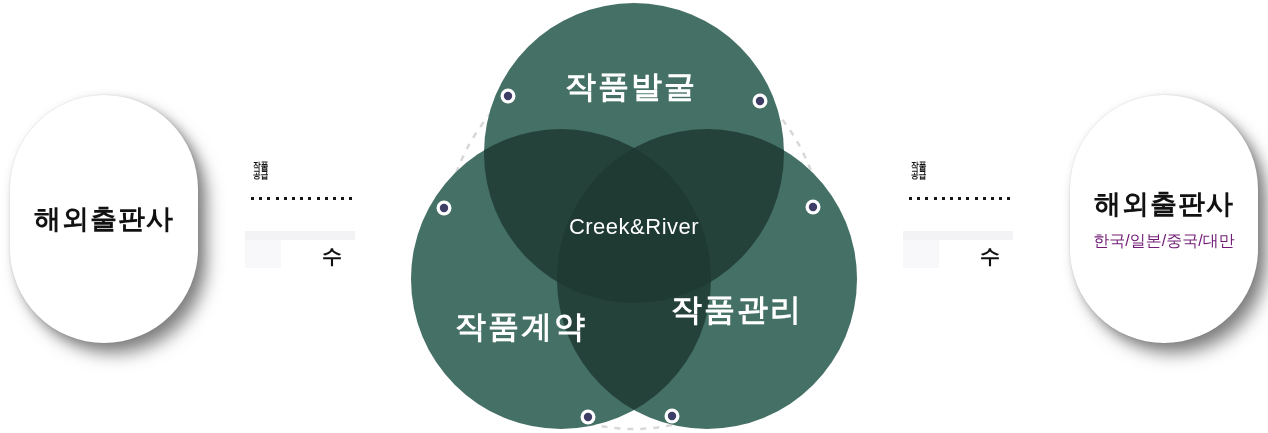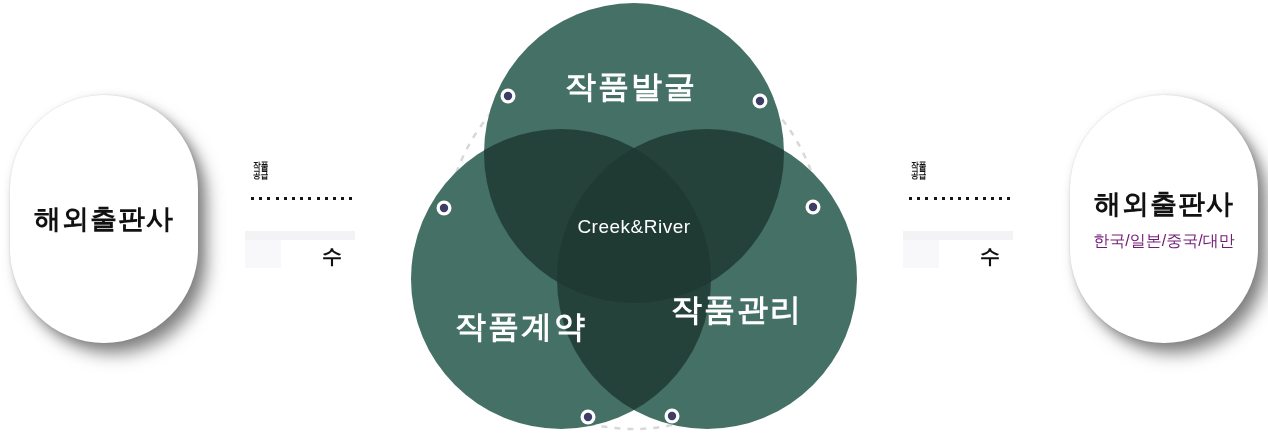--- a/index.html
+++ b/index.html
@@ -65,21 +65,21 @@
   }
 
   
   .venn-label { position:absolute; color:#ffffff; text-align:center; }
   #venn-top-label {
     left:471px; top:66px; width:320px;
     font-size:31px; font-weight:700; line-height:42px; letter-spacing:2px;
   }
   #venn-center-label {
     left:484px; top:216px; width:300px;
-    font-size:19px; font-weight:500; line-height:21px; letter-spacing:0.5px;
+    font-size:22px; font-weight:500; line-height:21px; letter-spacing:0.5px;
   }
   #venn-bl-label {
     left:411px; top:306px; width:220px;
     font-size:31px; font-weight:700; letter-spacing:2px;
   }
   #venn-br-label {
     left:627px; top:289px; width:220px;
     font-size:31px; font-weight:700; letter-spacing:2px;
   }
   svg { position:absolute; left:0; top:0; }

